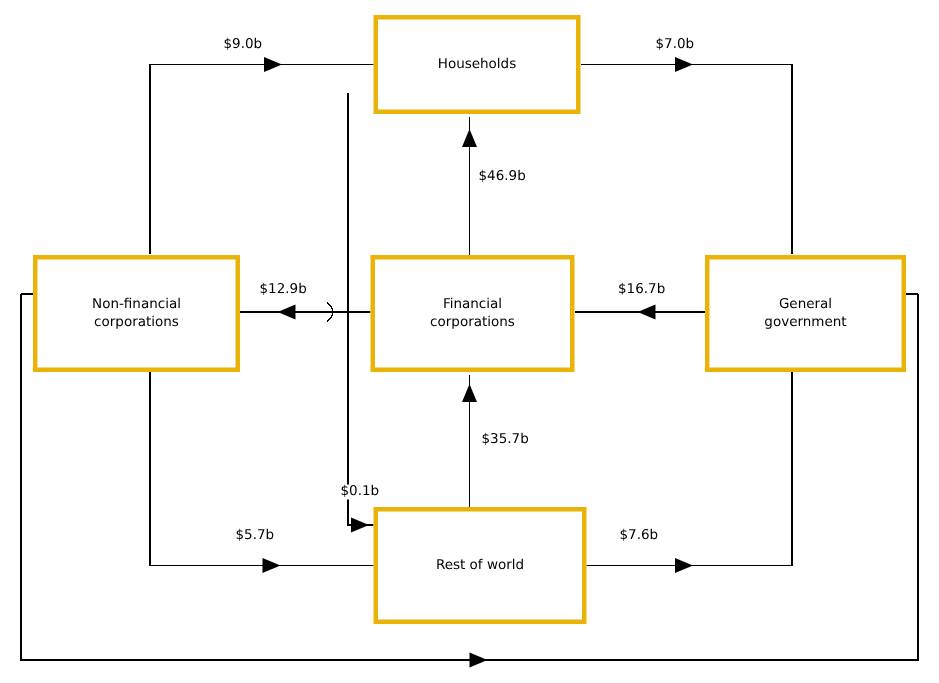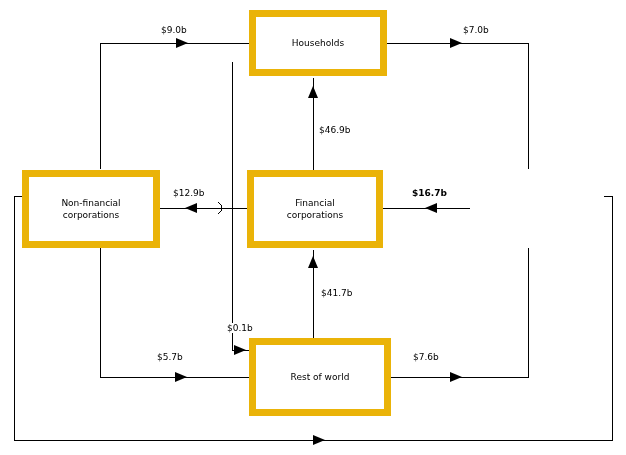--- a/index.html
+++ b/index.html
@@ -12,21 +12,21 @@
   }
   #canvas {
     position: relative;
     width: 626px;
     height: 455px;
     background: #ffffff;
     overflow: hidden;
   }
   .node {
     position: absolute;
-    border: 7px solid #eab308;
+    border: 3px solid #eab308;
     background: #ffffff;
     display: flex;
     align-items: center;
     justify-content: center;
     text-align: center;
     font-size: 9px;
     line-height: 12px;
     color: #000000;
     box-sizing: border-box;
     z-index: 3;
@@ -115,31 +115,37 @@
     </div>
   </div>
 
   <div class="node" style="left:247px; top:170px; width:136px; height:78px;">
     <div>
       <span>Financial</span>
       <span>corporations</span>
     </div>
   </div>
 
+  <div class="node" style="left:470px; top:170px; width:134px; height:78px;">
+    <div>
+      <span>General</span>
+      <span>government</span>
+    </div>
+  </div>
 
   <div class="node" style="left:249px; top:338px; width:142px; height:78px;">
     <div>
       <span>Rest of world</span>
     </div>
   </div>
 
-  <div class="label" style="left:160px; top:25px;">$9.0b</div>
-  <div class="label" style="left:462px; top:25px;">$7.0b</div>
-  <div class="label" style="left:318px; top:125px;">$46.9b</div>
+  <div class="label" style="left:148px; top:25px;">$9.0b</div>
+  <div class="label" style="left:436px; top:25px;">$7.0b</div>
+  <div class="label" style="left:318px; top:113px;">$46.9b</div>
   <div class="label" style="left:172px; top:188px;">$12.9b</div>
-  <div class="label" style="left:411px; top:188px;font-weight:bold;">$16.7b</div>
+  <div class="label" style="left:411px; top:188px;">$16.7b</div>
   <div class="label" style="left:226px; top:284px;margin-top:39px;">$0.1b</div>
-  <div class="label" style="left:320px; top:288px;">$41.7b</div>
+  <div class="label" style="left:320px; top:288px;">$35.7b</div>
   <div class="label" style="left:156px; top:352px;">$5.7b</div>
   <div class="label" style="left:412px; top:352px;text-align:right;">$7.6b</div>
   <div class="label" style="left:300px; top:468px;text-align:center;">$0.5b</div>
 
 </div>
 
 </body></html>

